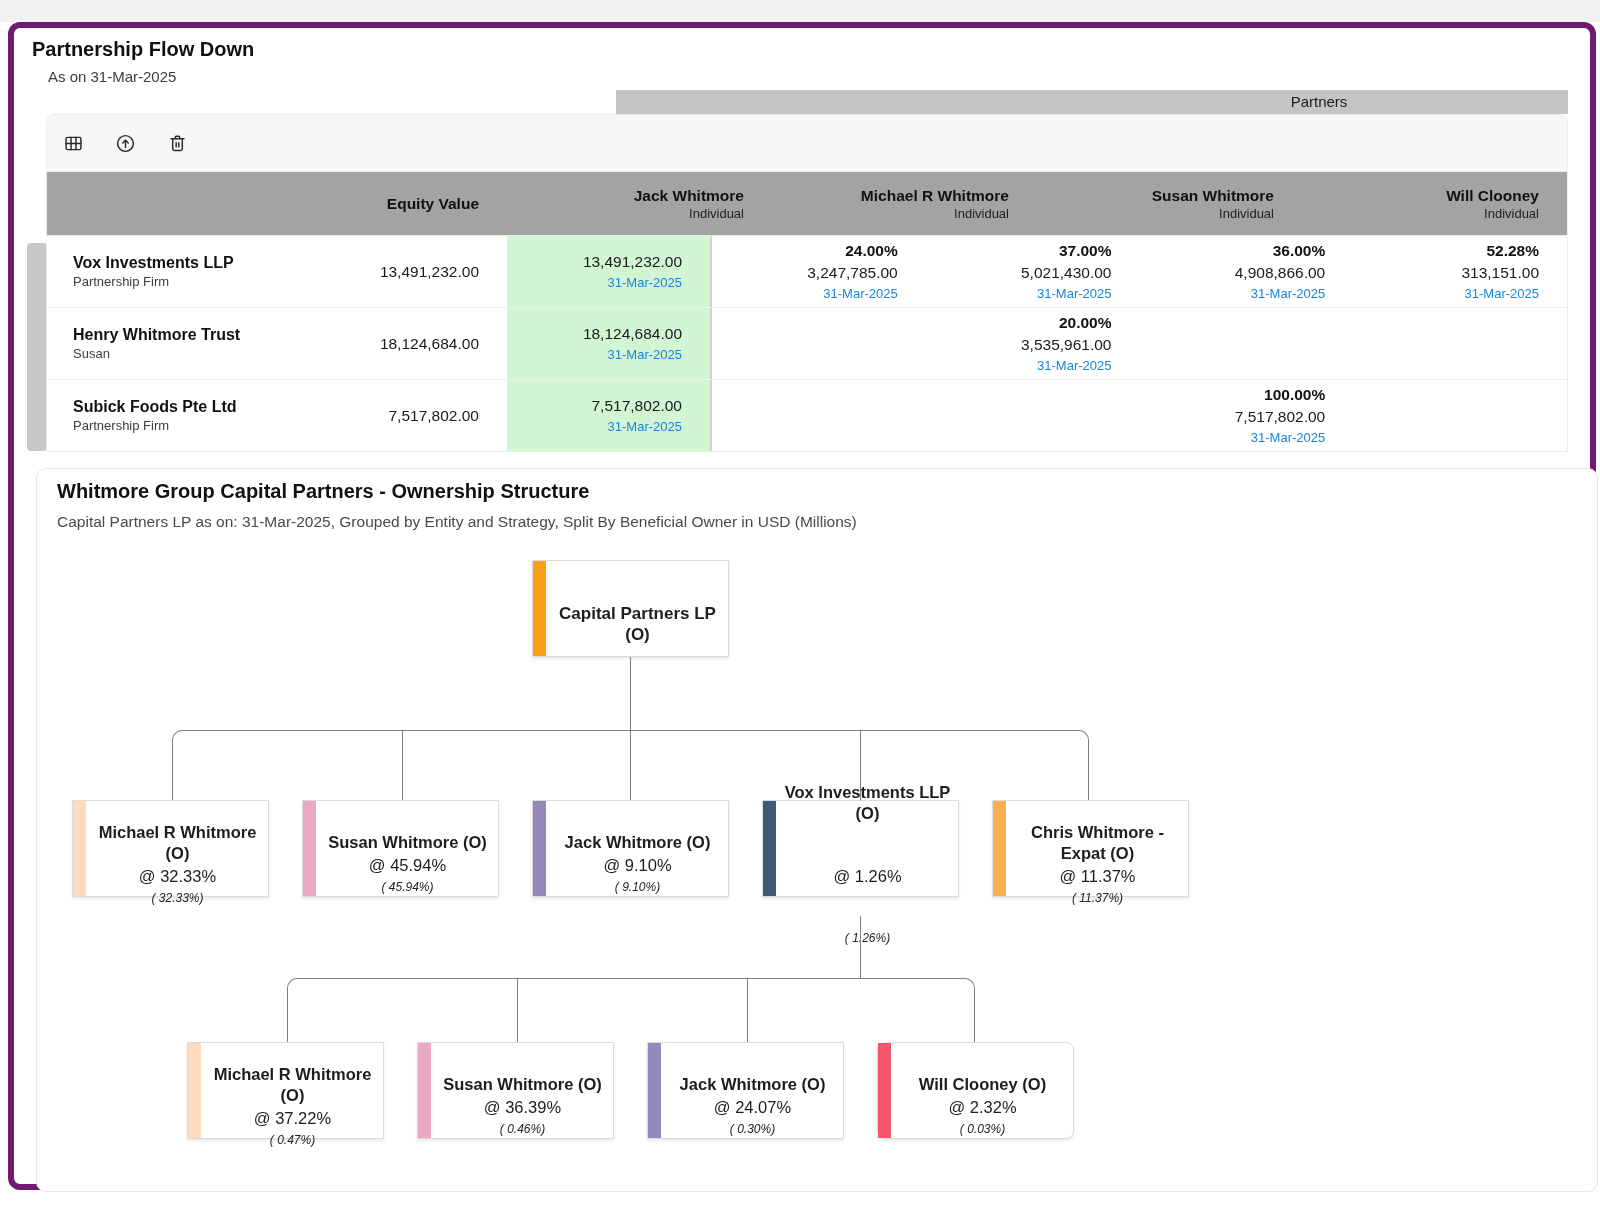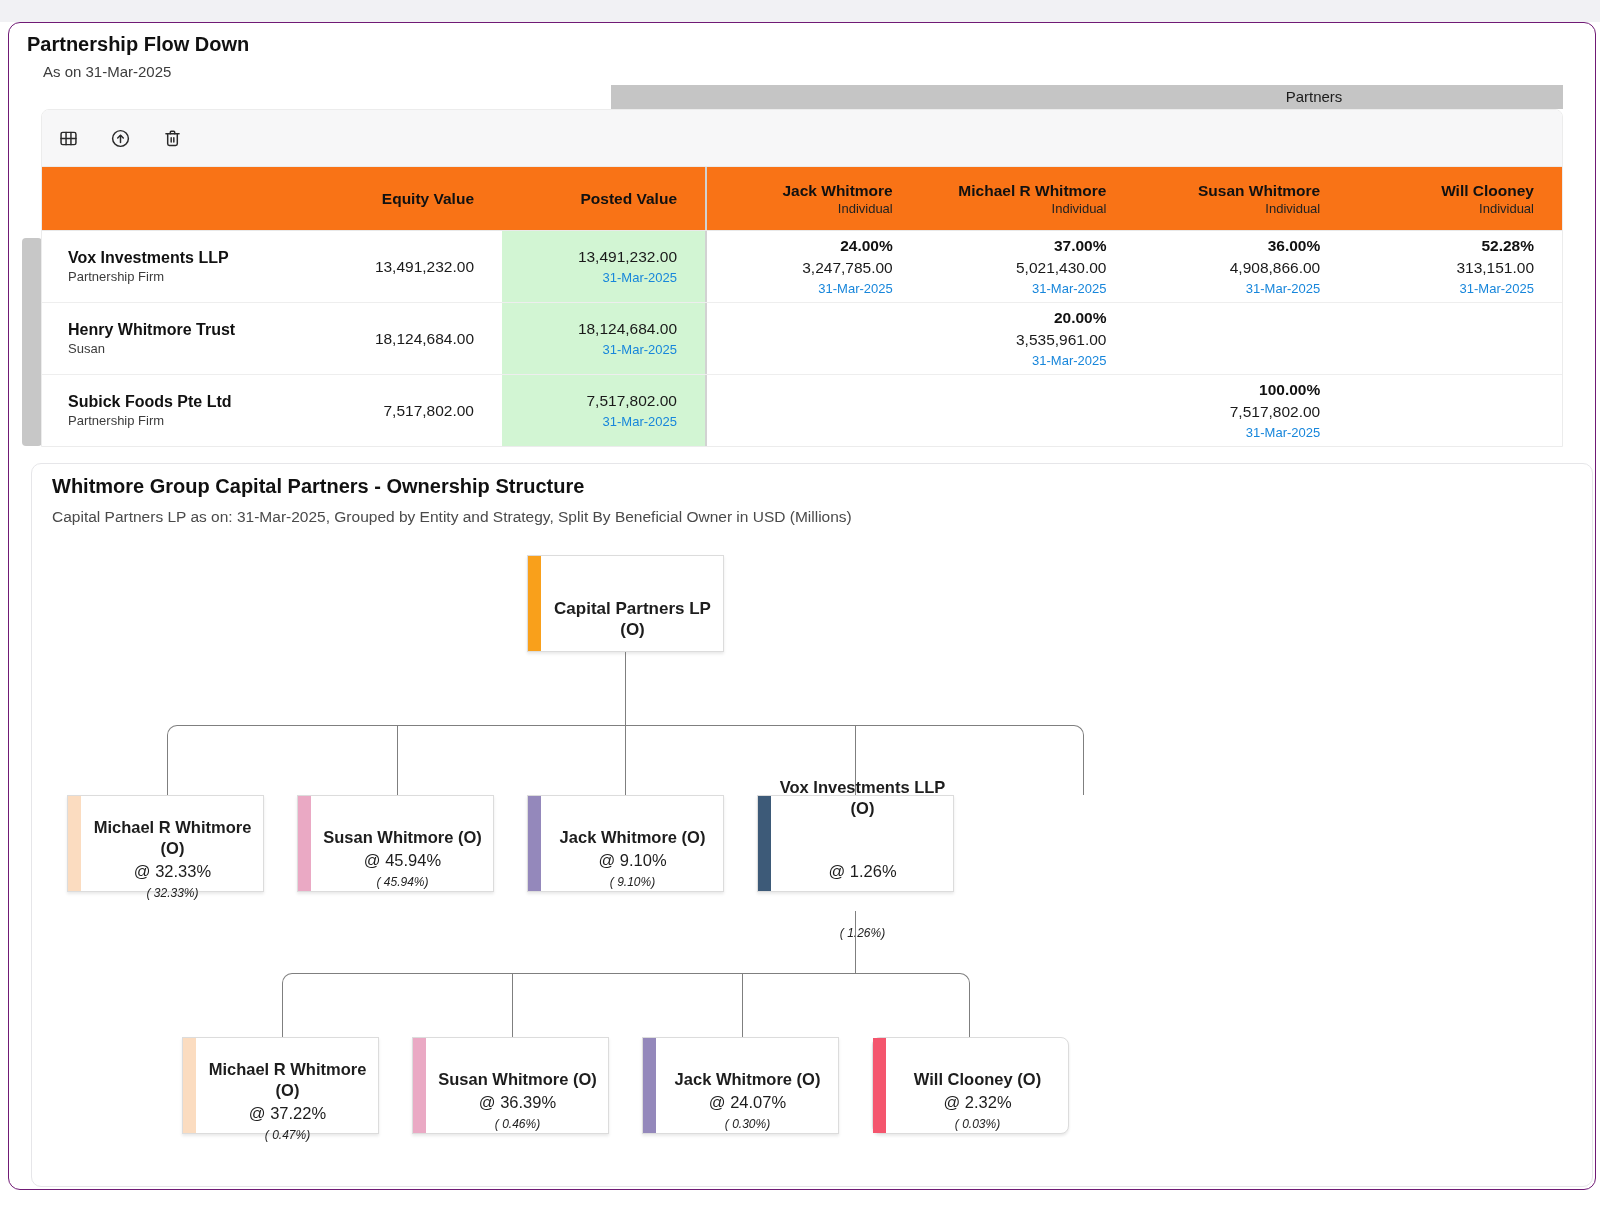--- a/index.html
+++ b/index.html
@@ -1,39 +1,39 @@
 <!DOCTYPE html>
 <html><head>
 <meta charset="utf-8">
 <style>
   * { box-sizing: border-box; margin: 0; padding: 0; }
   html, body { width: 1600px; height: 1220px; background: #ffffff; font-family: "Liberation Sans", sans-serif; color: #1a1a1a; }
 
   .top-strip { position: absolute; left: 0; top: 0; width: 1600px; height: 22px; background: #f1f1f4; }
   .outer-card { position: absolute; left: 8px; top: 22px; width: 1588px; height: 1168px;
-    background: #ffffff; border: 1px solid #701a75; border-radius: 12px; }
+    background: #ffffff; border: 6px solid #701a75; border-radius: 12px; }
 
   
   .fd-title { position: absolute; left: 18px; top: 10px; font-size: 20px; font-weight: 700; color: #111; }
   .fd-subtitle { position: absolute; left: 18px; top: 40px; font-size: 15px; color: #3d3d3d; margin-left: 16px; }
 
   .partners-band { position: absolute; left: 602px; top: 62px; width: 952px; height: 24px; background: #c5c5c5; }
   .partners-band span { position: absolute; left: 703px; top: 3px; transform: translateX(-50%); font-size: 15px; color: #1c1c1c; }
 
   .v-scrollbar { position: absolute; left: 13px; top: 215px; width: 20px; height: 208px; background: #c7c7c7; border-radius: 4px; }
 
   
   .table-card { position: absolute; left: 32px; top: 86px; width: 1522px; height: 338px;
     background: #ffffff; border: 1px solid #ececec; border-radius: 8px 8px 0 0; overflow: hidden; }
   .toolbar { height: 57px; background: #f7f7f8; display: flex; align-items: center; gap: 24px; padding-left: 12px; border-bottom: 1px solid #ebebeb; }
   .tool-btn { width: 28px; height: 28px; display: flex; align-items: center; justify-content: center; background: transparent; border: none; cursor: pointer; }
   .tool-btn svg { width: 21px; height: 21px; stroke: #2a2a2a; fill: none; stroke-width: 1.7; stroke-linecap: round; stroke-linejoin: round; }
 
   .trow { display: flex; width: 100%; }
-  .thead { height: 64px; background: #f97316; border-bottom: 1px solid #e9e9e9; justify-content: space-between; }
+  .thead { height: 64px; background: #a3a3a3; border-bottom: 1px solid #e9e9e9; justify-content: space-between; }
   .tbody-row { height: 72px; border-bottom: 1px solid #eeeeee; background: #ffffff; }
   .cell { display: flex; flex-direction: column; justify-content: center; }
   .c-entity { width: 250px; padding-left: 26px; align-items: flex-start; }
   .c-eq { width: 210px; padding-right: 28px; align-items: flex-end; }
   .c-posted { width: 205px; padding-right: 28px; align-items: flex-end; border-right: 2px solid #d2d2d2; }
   .c-p { flex: 1; padding-right: 28px; align-items: flex-end; }
 
   .head-label { font-size: 15.5px; font-weight: 700; color: #111; }
   .p-head-name { font-size: 15.5px; font-weight: 700; color: #111; line-height: 19px; }
   .p-head-type { font-size: 13px; color: #222; line-height: 17px; }
@@ -107,23 +107,20 @@
           <line x1="13.5" y1="11" x2="13.5" y2="16"></line>
         </svg>
       </button>
     </div>
 
     <div class="trow thead">
       <div class="cell c-entity"></div>
       <div class="cell c-eq">
         <span class="head-label">Equity Value</span>
       </div>
-      <div class="cell c-posted">
-        <span class="head-label">Posted Value</span>
-      </div>
       <div class="cell c-p">
         <span class="p-head-name">Jack Whitmore</span>
         <span class="p-head-type">Individual</span>
       </div>
       <div class="cell c-p">
         <span class="p-head-name">Michael R Whitmore</span>
         <span class="p-head-type">Individual</span>
       </div>
       <div class="cell c-p">
         <span class="p-head-name">Susan Whitmore</span>
@@ -270,20 +267,26 @@
       <div class="nname">Jack Whitmore (O)</div>
       <div class="npct">@ 9.10%</div>
       <div class="nsub">( 9.10%)</div>
     </div>
     <div class="node" style="left:725px; top:331px;gap:40px;">
       <span class="node-bar" style="background-color: rgb(61, 90, 120);"></span>
       <div class="nname">Vox Investments LLP (O)</div>
       <div class="npct">@ 1.26%</div>
       <div class="nsub">( 1.26%)</div>
     </div>
+    <div class="node" style="left:955px; top:331px;">
+      <span class="node-bar" style="background-color: rgb(248, 177, 78);"></span>
+      <div class="nname">Chris Whitmore - Expat (O)</div>
+      <div class="npct">@ 11.37%</div>
+      <div class="nsub">( 11.37%)</div>
+    </div>
 
     <div class="conn-v" style="left:823px; top:447px; height:62px;"></div>
     <div class="conn-frame" style="left:250px; top:509px; width:688px; height:64px;"></div>
     <div class="conn-v" style="left:480px; top:509px; height:64px;"></div>
     <div class="conn-v" style="left:710px; top:509px; height:64px;"></div>
 
     <div class="node" style="left:150px; top:573px;">
       <span class="node-bar" style="background-color: rgb(251, 220, 192);"></span>
       <div class="nname">Michael R Whitmore (O)</div>
       <div class="npct">@ 37.22%</div>

